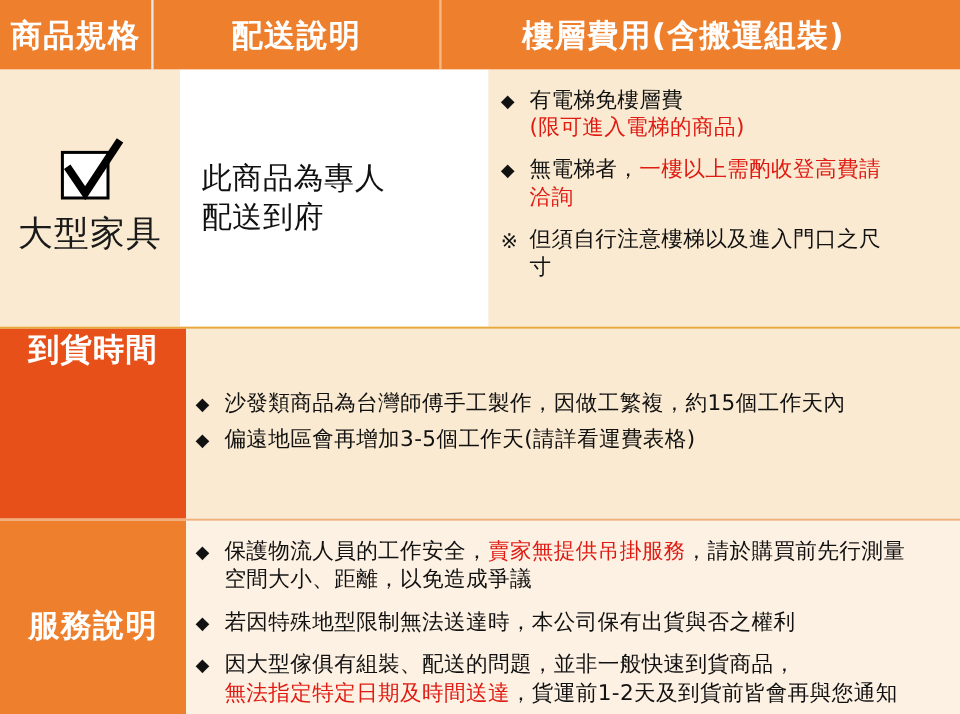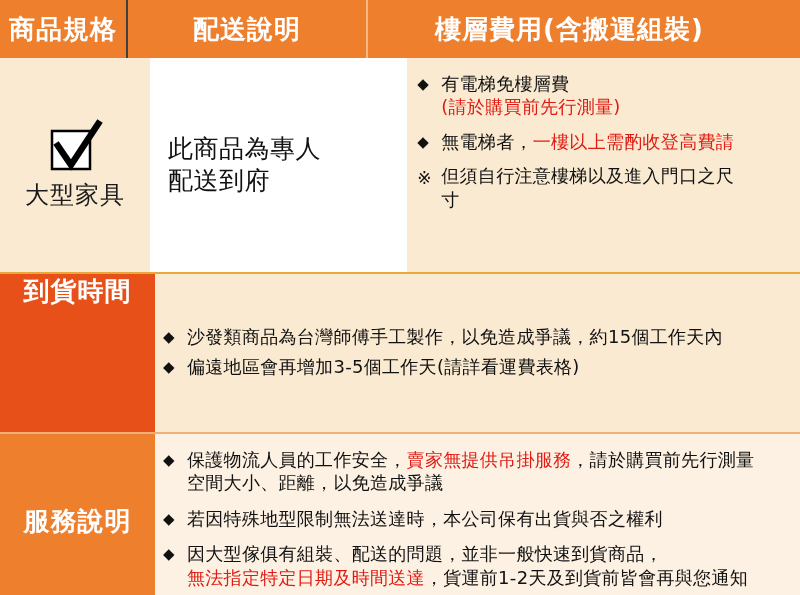--- a/index.html
+++ b/index.html
@@ -24,21 +24,21 @@
   }
   .hcell{
     display:flex;align-items:center;justify-content:center;
     color:#ffffff;
     font-size:26px;
     font-weight:bold;
     letter-spacing:1px;
     box-sizing:border-box;
   }
   .hcell.c1{width:126px;}
-  .hcell.c2{width:240px;border-left:2px solid #404040;}
+  .hcell.c2{width:240px;border-left:2px solid #e5e5e5;}
   .hcell.c3{width:405px;border-left:2px solid #f7b983;text-align:center;}
 
   
   .row1{
     flex:0 0 214px;
     display:flex;
     border-bottom:2px solid #e8a93c;
   }
   .r1-spec{
     width:155px;
@@ -46,21 +46,21 @@
     display:flex;flex-direction:column;
     align-items:center;justify-content:center;
     box-sizing:border-box;
   }
   .checkbox-icon{
     position:relative;
     width:62px;height:54px;
     margin-bottom:6px;
   }
   .r1-spec-label{
-    font-size:24px;color:#1a1a1a;font-weight:500;
+    font-size:29px;color:#1a1a1a;font-weight:500;
     letter-spacing:1px;
   }
   .r1-delivery{
     width:265px;
     background:#ffffff;
     display:flex;align-items:center;
     padding-left:18px;
     box-sizing:border-box;
   }
   .r1-delivery-text{
@@ -174,27 +174,27 @@
         <span>配送到府</span>
       </div>
     </div>
 
     <div class="r1-fee">
 
       <div class="bullet-item">
         <span class="bullet-mark">◆</span>
         <span class="bullet-text">
           <span>有電梯免樓層費</span>
-          <span class="sub red">(請於購買前先行測量)</span>
+          <span class="sub red">(限可進入電梯的商品)</span>
         </span>
       </div>
 
       <div class="bullet-item">
         <span class="bullet-mark">◆</span>
-        <span class="bullet-text"><span>無電梯者，</span><span class="red">一樓以上需酌收登高費請</span></span>
+        <span class="bullet-text"><span>無電梯者，</span><span class="red">一樓以上需酌收登高費請</span><span class="sub red">洽詢</span></span>
       </div>
 
       <div class="bullet-item">
         <span class="bullet-mark ref">※</span>
         <span class="bullet-text">
           <span>但須自行注意樓梯以及進入門口之尺</span>
           <span class="sub">寸</span>
         </span>
       </div>
 
@@ -203,21 +203,21 @@
 
   <div class="row2">
     <div class="r2-label">
       <span>到貨時間</span>
     </div>
     <div class="r2-body">
 
       <div class="bullet-item">
         <span class="bullet-mark">◆</span>
         <span class="bullet-text">
-          <span class="sub">沙發類商品為台灣師傅手工製作，以免造成爭議，約15個工作天內</span>
+          <span class="sub">沙發類商品為台灣師傅手工製作，因做工繁複，約15個工作天內</span>
         </span>
       </div>
 
       <div class="bullet-item">
         <span class="bullet-mark">◆</span>
         <span class="bullet-text">偏遠地區會再增加3-5個工作天(請詳看運費表格)</span>
       </div>
 
     </div>
   </div>

